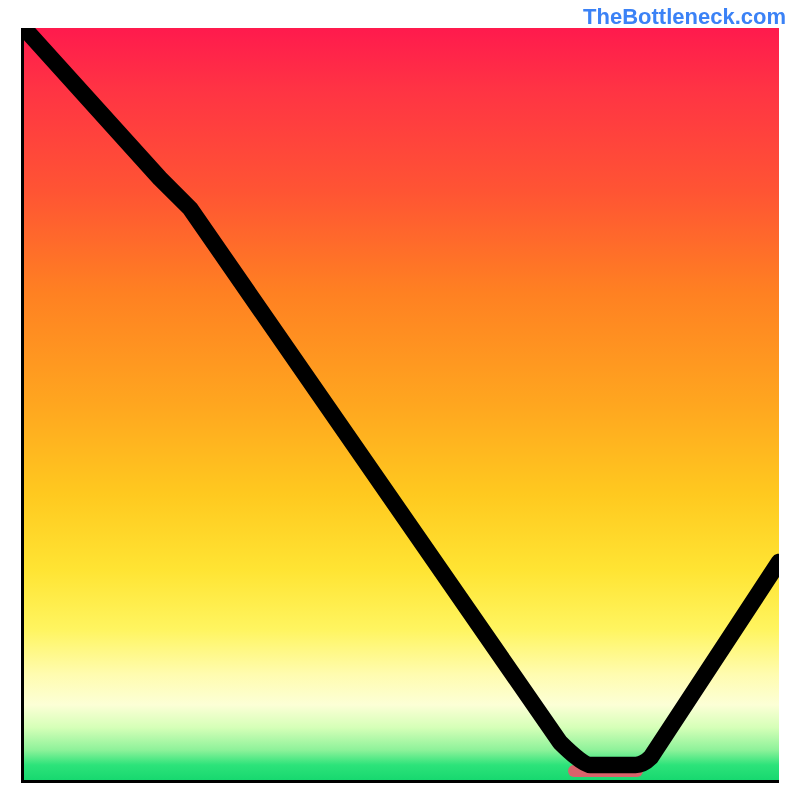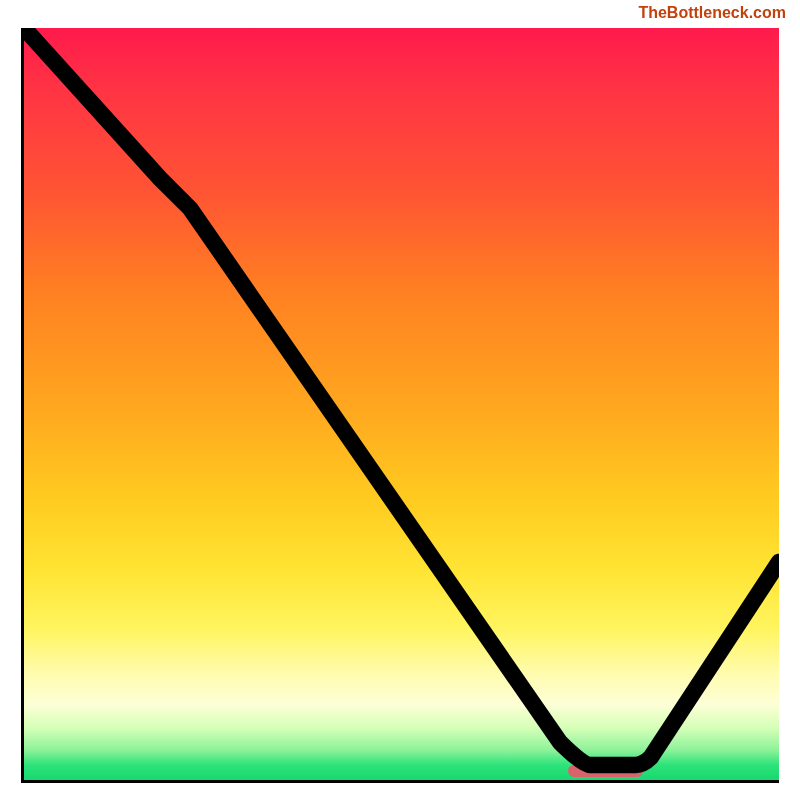--- a/index.html
+++ b/index.html
@@ -7,23 +7,23 @@
     width: 800px;
     height: 800px;
     background: #ffffff;
     font-family: Arial, sans-serif;
     position: relative;
   }
   .watermark {
     position: absolute;
     top: 4px;
     right: 14px;
-    font-size: 16px;
+    font-size: 22px;
     font-weight: bold;
-    color: #c2410c;
+    color: #3b82f6;
     z-index: 10;
     margin-left: 10px;
   }
   .plot-frame {
     position: absolute;
     left: 21px;
     top: 28px;
     width: 758px;
     height: 755px;
     border-left: 3px solid #000;

